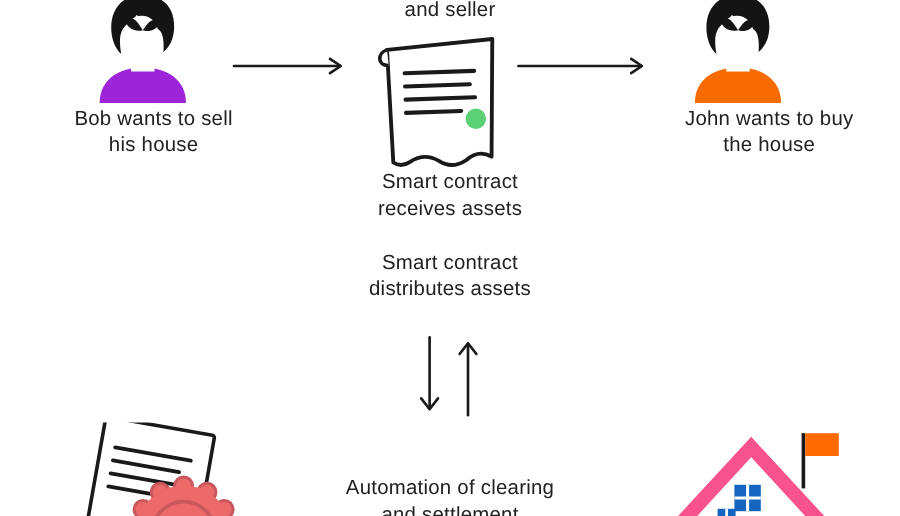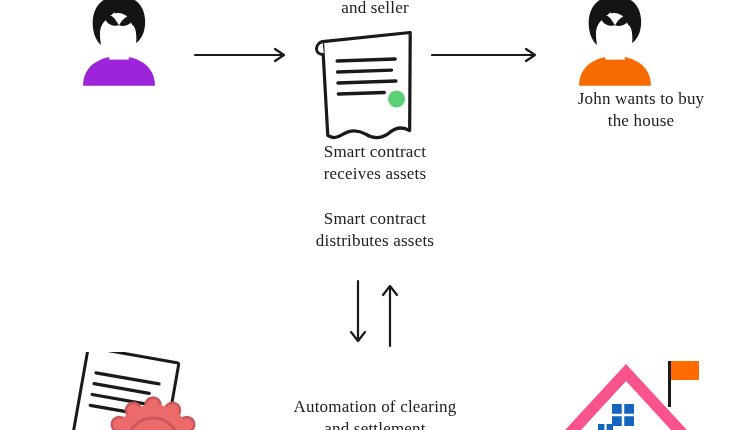--- a/index.html
+++ b/index.html
@@ -1,18 +1,18 @@
 <!DOCTYPE html>
 <html><head>
 <meta charset="utf-8">
 <style>
   html,body{margin:0;padding:0;background:#fff;}
   .canvas{
     position:relative;width:750px;height:430px;background:#ffffff;overflow:hidden;
-    font-family:Liberation Serif, serif;color:#212121;
+    font-family:Liberation Sans, sans-serif;color:#212121;
   }
   .label{
     position:absolute;text-align:center;white-space:pre-line;
     font-size:17px;line-height:1.3;letter-spacing:.2px;color:#212121;
   }
   .top-caption{left:265px;top:-3px;width:220px;}
   .bob-label{left:13px;top:88px;width:230px;}
   .john-label{left:526px;top:88px;width:230px;}
   .receives-label{left:260px;top:141px;width:230px;}
   .distributes-label{left:255px;top:208px;width:240px;}
@@ -38,20 +38,22 @@
   <div class="abs bob-avatar">
     <svg width="98" height="92" viewBox="0 0 120 112">
       <path d="M16 112 C16 88 36 76 60 76 C84 76 104 88 104 112 Z" fill="#9D24D8"></path>
       <rect x="48" y="54" width="24" height="26" fill="#ffffff"></rect>
       <path d="M60 2 C36 2 26 20 28 40 C29 50 33 58 38 62 C36 50 36 42 40 36 C44 30 50 28 54 22 C58 30 66 34 74 36 C80 38 82 46 81 60 C86 56 92 48 92 34 C92 14 80 2 60 2 Z" fill="#141414"></path>
       <ellipse cx="59" cy="42" rx="17" ry="19" fill="#ffffff"></ellipse>
       <path d="M42 28 C44 36 52 40 60 38 C54 28 50 22 42 28 Z" fill="#141414"></path>
       <path d="M78 30 C74 38 66 40 60 38 C66 28 72 24 78 30 Z" fill="#141414"></path>
     </svg>
   </div>
+  <div class="label bob-label">Bob wants to sell
+his house</div>
 
   <svg class="abs arrow-1" width="100" height="18" viewBox="0 0 100 18">
     <line x1="2" y1="9" x2="90" y2="9" stroke="#1a1a1a" stroke-width="2.2" stroke-linecap="round"></line>
     <polyline points="82,3 91,9 82,15" fill="none" stroke="#1a1a1a" stroke-width="2.2" stroke-linecap="round" stroke-linejoin="round"></polyline>
   </svg>
 
   <div class="abs contract-icon">
     <svg width="120" height="116" viewBox="0 0 120 116">
       <g transform="rotate(-2 60 58)">
         <path fill="#ffffff" stroke="#1a1a1a" stroke-width="3.2" stroke-linejoin="round" d="M16 14 L104 8 L100 106 C92 101 85 103 79 108 C71 113 63 113 56 108 C48 103 40 103 32 108 C27 111 22 111 18 108 Z"></path>

